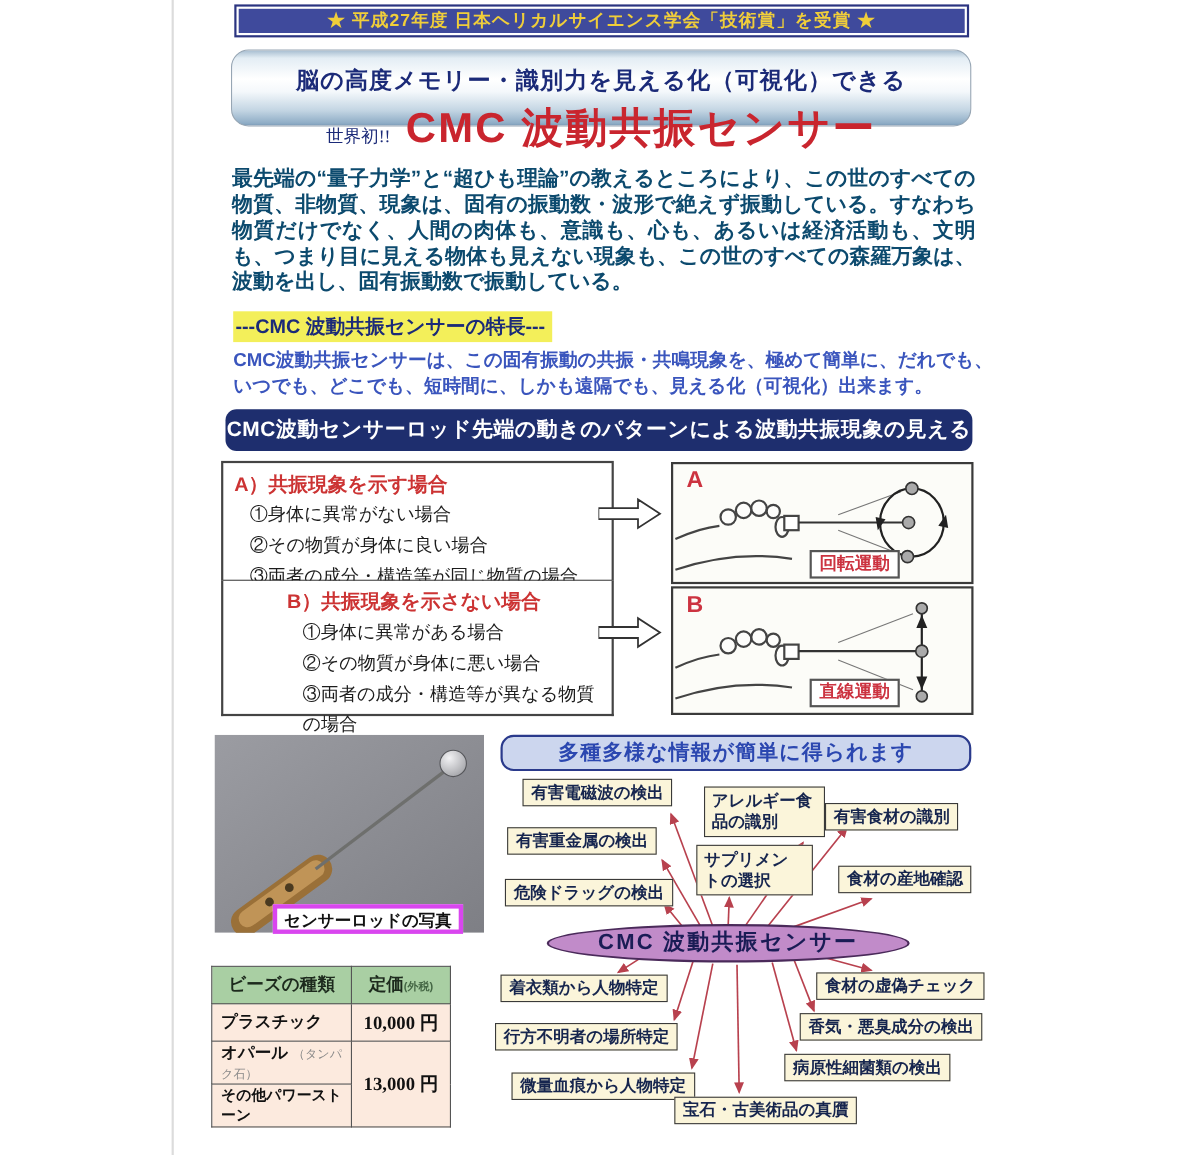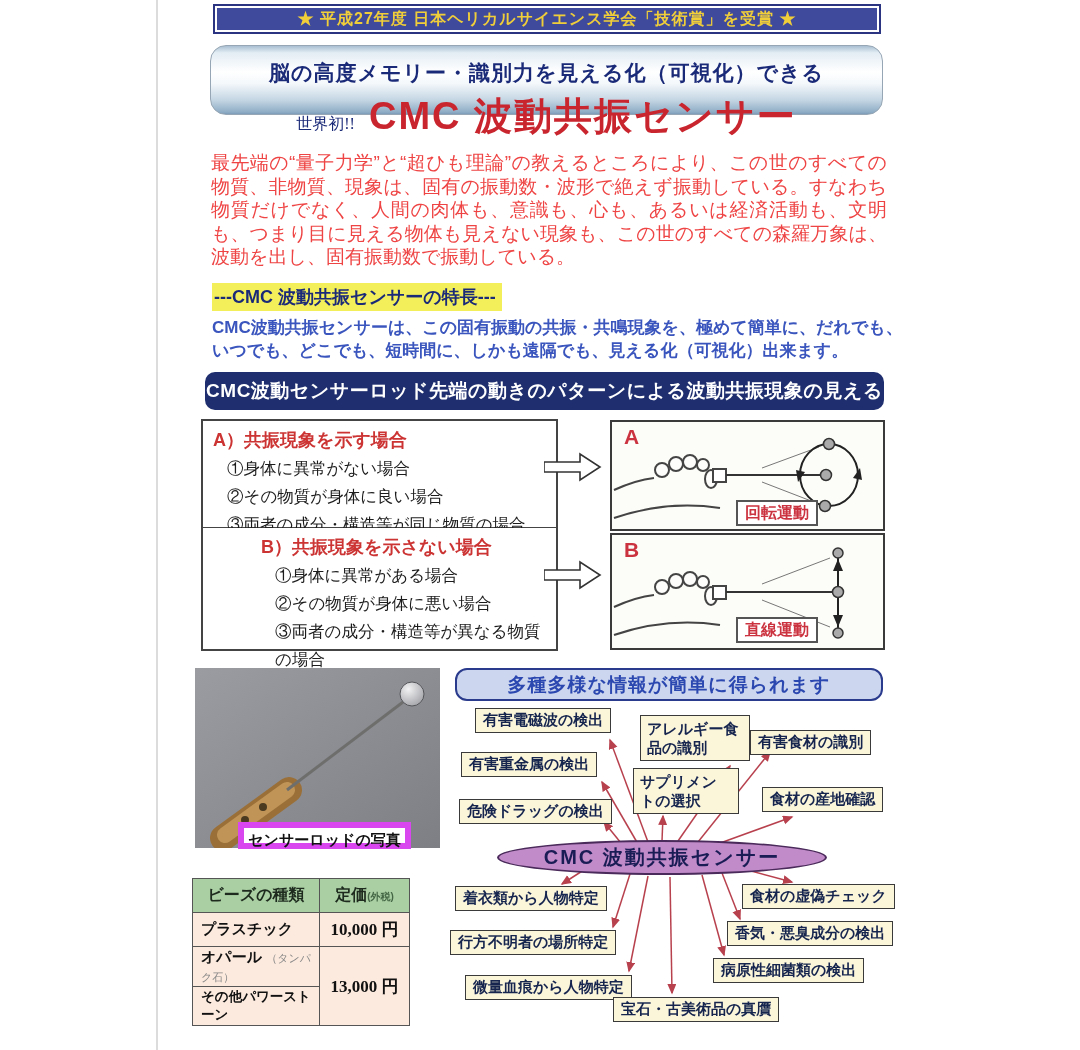--- a/index.html
+++ b/index.html
@@ -17,21 +17,21 @@
 
   
   .title-box{left:210px;top:45px;width:673px;height:70px;border:1px solid #97a6b4;border-radius:16px;box-sizing:border-box;
              background:linear-gradient(180deg,#a9bfd2 0%,#e3edf4 10%,#ffffff 38%,#f4f8fb 55%,#c3d5e3 80%,#8fadc6 97%,#7d9cb8 100%);
              text-align:center;}
   .title-sub{margin-top:13px;font-size:21px;font-weight:bold;color:#1b2a78;letter-spacing:1px;}
   .title-row{margin-top:4px;display:flex;align-items:baseline;justify-content:center;gap:14px;}
   .title-prefix{font-size:16px;font-weight:normal;color:#1b2a78;font-family:"Liberation Serif",serif;}
   .title-main{font-size:38px;font-weight:bold;color:#c9252e;letter-spacing:2px;}
 
-  .intro{left:211px;top:151px;width:676px;font-size:19px;line-height:23.5px;font-weight:400;color:#ef4444;text-align:justify;}
+  .intro{left:211px;top:151px;width:676px;font-size:19px;line-height:23.5px;font-weight:700;color:#0c4a6e;text-align:justify;}
 
   .feat-head{left:212px;top:283px;background:#f3ef5a;color:#1b2a78;font-size:18px;font-weight:bold;padding:2px 6px 2px 2px;}
   .feat-body{left:212px;top:316px;width:692px;font-size:17px;line-height:23px;font-weight:600;color:#3a55bd;}
 
   .pattern-banner{left:205px;top:372px;width:679px;height:38px;background:#1e2e6e;border-radius:10px;
                   color:#ffffff;font-size:19px;font-weight:bold;text-align:center;line-height:38px;letter-spacing:0.5px;}
 
   .case-box{left:201px;width:357px;background:#fff;border:2px solid #444;box-sizing:border-box;}
   .case-a{top:419px;height:110px;}
   .case-b{top:528px;height:123px;border-top:none;padding-left:48px;}
@@ -44,21 +44,21 @@
 
   .diag-box{left:610px;width:275px;background:#fcfcf8;border:2px solid #3a3a3a;box-sizing:border-box;}
   .diag-a{top:420px;height:111px;}
   .diag-b{top:533px;height:117px;}
   .diag-letter{position:absolute;left:12px;top:3px;font-size:21px;font-weight:bold;color:#cc3340;}
   .motion-label{position:absolute;left:124px;top:78px;border:2px solid #555;background:#fff;
                 padding:0 7px;font-size:16px;font-weight:bold;color:#cc3340;line-height:22px;}
   .diag-b .motion-label{top:82px;}
 
   .photo{left:195px;top:668px;width:245px;height:180px;}
-  .photo-caption{left:238px;top:822px;width:173px;height:27px;background:#fff;border:6px solid #d946ef;box-sizing:border-box;
+  .photo-caption{left:248px;top:822px;width:173px;height:27px;background:#fff;border:4px solid #d946ef;box-sizing:border-box;
                  font-size:15px;font-weight:bold;color:#111;text-align:center;line-height:23px;}
 
   .info-banner{left:455px;top:668px;width:428px;height:33px;background:#ccd6ee;border:2px solid #2a3a8c;border-radius:12px;
                box-sizing:border-box;color:#2b47b0;font-size:19px;font-weight:bold;text-align:center;line-height:29px;letter-spacing:1px;}
 
   .mindmap{left:440px;top:700px;width:450px;height:345px;}
   .mm-svg{position:absolute;left:0;top:0;width:450px;height:345px;}
   .mm-box{position:absolute;background:#fbf5da;border:1.5px solid #3a3a3a;color:#16254e;
           font-size:15px;font-weight:bold;padding:2px 7px;white-space:nowrap;}
   .mm-box.two-line{white-space:normal;line-height:19px;padding:3px 6px;text-align:left;}

